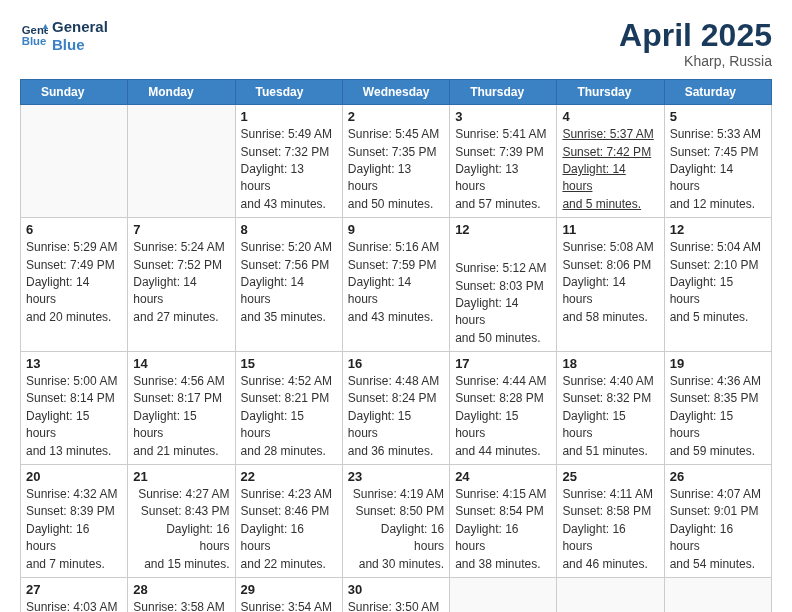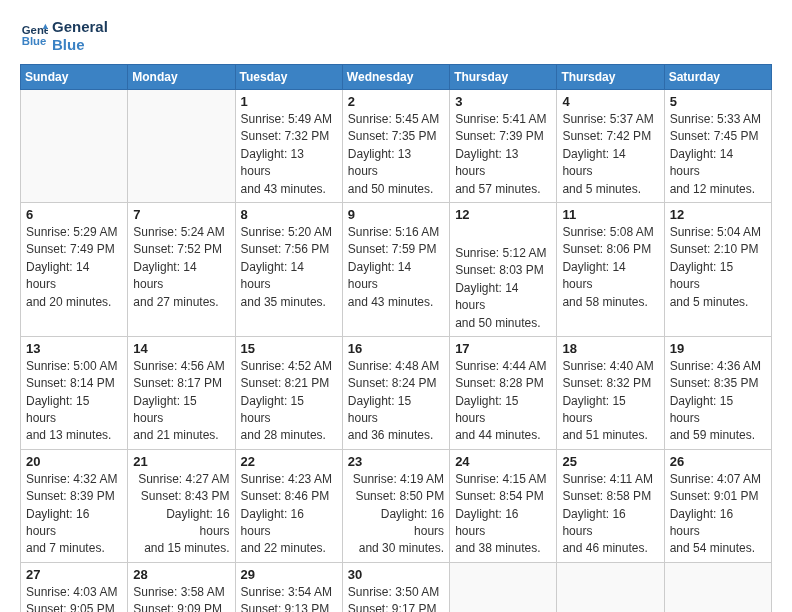--- a/index.html
+++ b/index.html
@@ -50,21 +50,21 @@
       border: 1px solid #ccc;
       border-collapse: collapse;
       width: 100%;
       table-layout: fixed;
     }
     .calendar th {
       background: #3b82c4;
       color: #fff;
       font-size: 12px;
       font-weight: bold;
-      padding: 5px 4px;
+      padding: 5px 20px;
       text-align: left;
       border: 1px solid #2e6baa;
     }
     .calendar td {
       border: 1px solid #ccc;
       vertical-align: top;
       padding: 4px 5px;
       font-size: 9.5px;
       color: #333;
       height: 82px;
@@ -95,20 +95,24 @@
       <svg class="logo-icon" viewBox="0 0 32 32" xmlns="http://www.w3.org/2000/svg">
         <text y="14" x="2" font-size="13" font-weight="bold" fill="#1a3a5c" font-family="Arial">General</text>
         <text y="26" x="2" font-size="13" font-weight="bold" fill="#3b82c4" font-family="Arial">Blue</text>
         <polygon points="26,8 32,8 29,2" fill="#3b82c4"></polygon>
       </svg>
       <div style="display:flex;flex-direction:column;line-height:1.2;">
         <span style="font-size:15px;font-weight:bold;color:#1a3a5c;">General</span>
         <span style="font-size:15px;font-weight:bold;color:#3b82c4;">Blue</span>
       </div>
     </div>
+    <div class="title-block">
+      <div class="month-title">April 2025</div>
+      <div class="location">Kharp, Russia</div>
+    </div>
   </div>
 
   <table class="calendar">
     <thead>
       <tr>
       <th>Sunday</th>
           <th>Monday</th>
           <th>Tuesday</th>
           <th>Wednesday</th>
           <th>Thursday</th>
@@ -136,21 +140,21 @@
           </td>
           <td>
             <span class="day-number">3</span>
             <div class="cell-info" style="white-space: pre-line;">Sunrise: 5:41 AM
 Sunset: 7:39 PM
 Daylight: 13 hours
 and 57 minutes.</div>
           </td>
           <td>
             <span class="day-number">4</span>
-            <div class="cell-info" style="white-space: pre-line;">Sunrise: 5:37 AM
+            <div class="cell-info" style="white-space: pre-line; text-decoration: underline;">Sunrise: 5:37 AM
 Sunset: 7:42 PM
 Daylight: 14 hours
 and 5 minutes.</div>
           </td>
           <td>
             <span class="day-number">5</span>
             <div class="cell-info" style="white-space: pre-line;">Sunrise: 5:33 AM
 Sunset: 7:45 PM
 Daylight: 14 hours
 and 12 minutes.</div>

